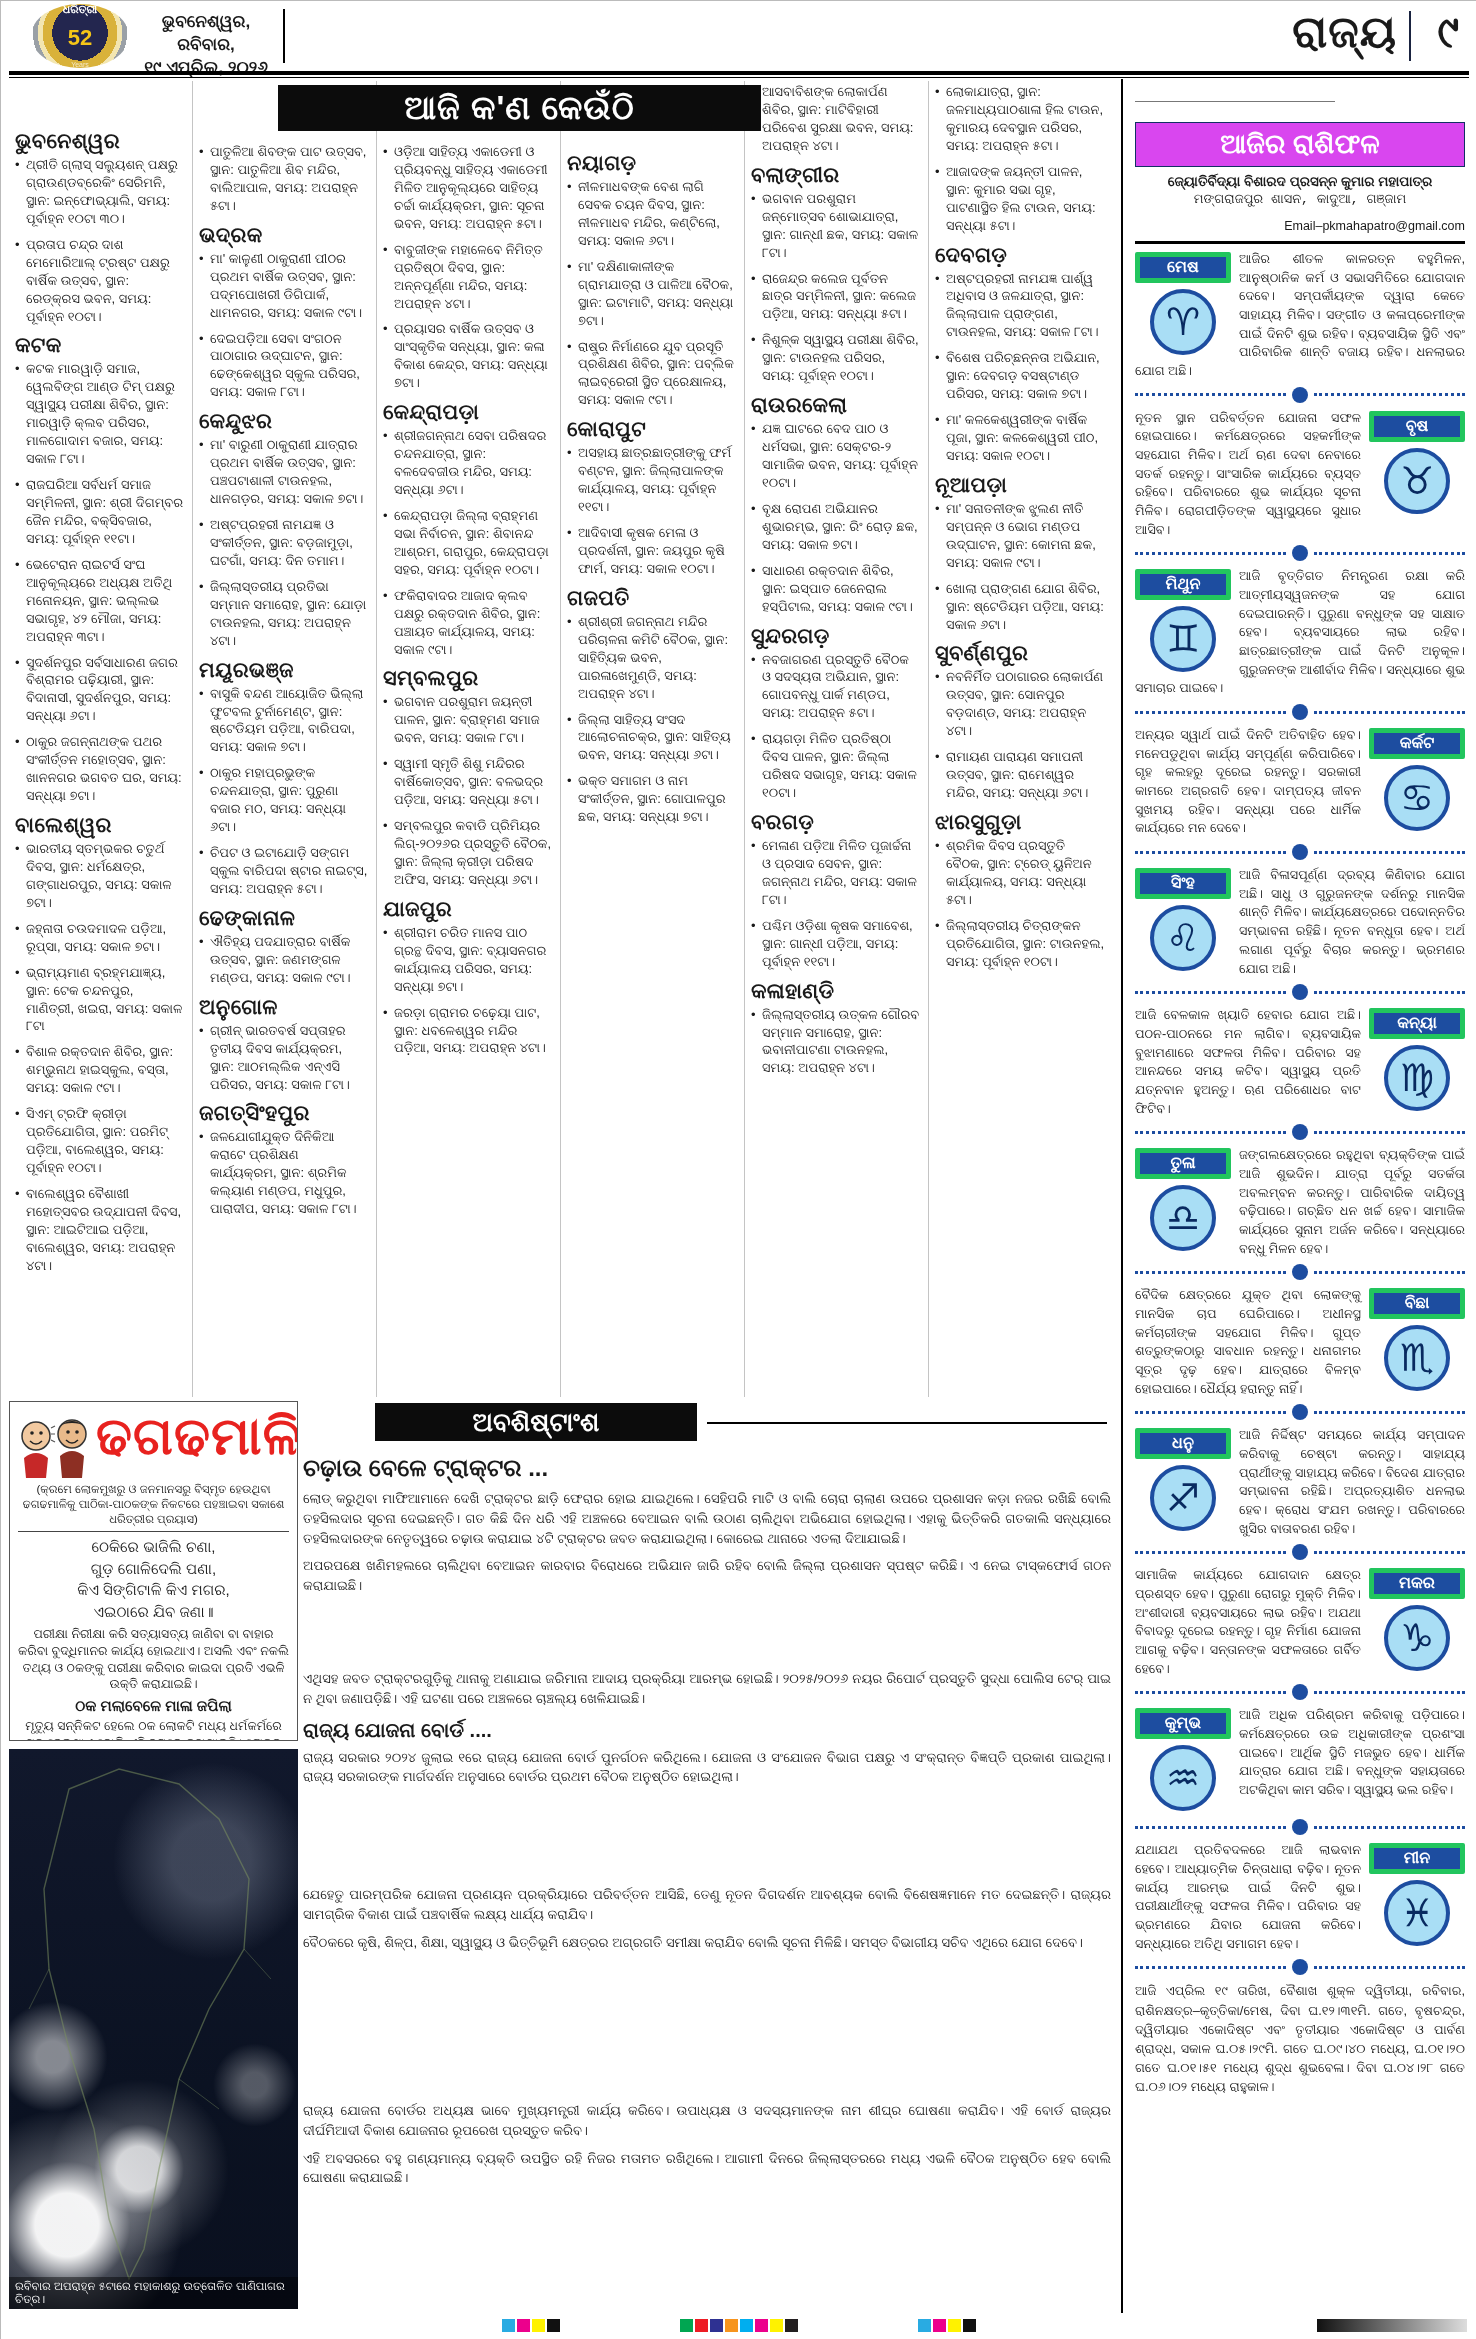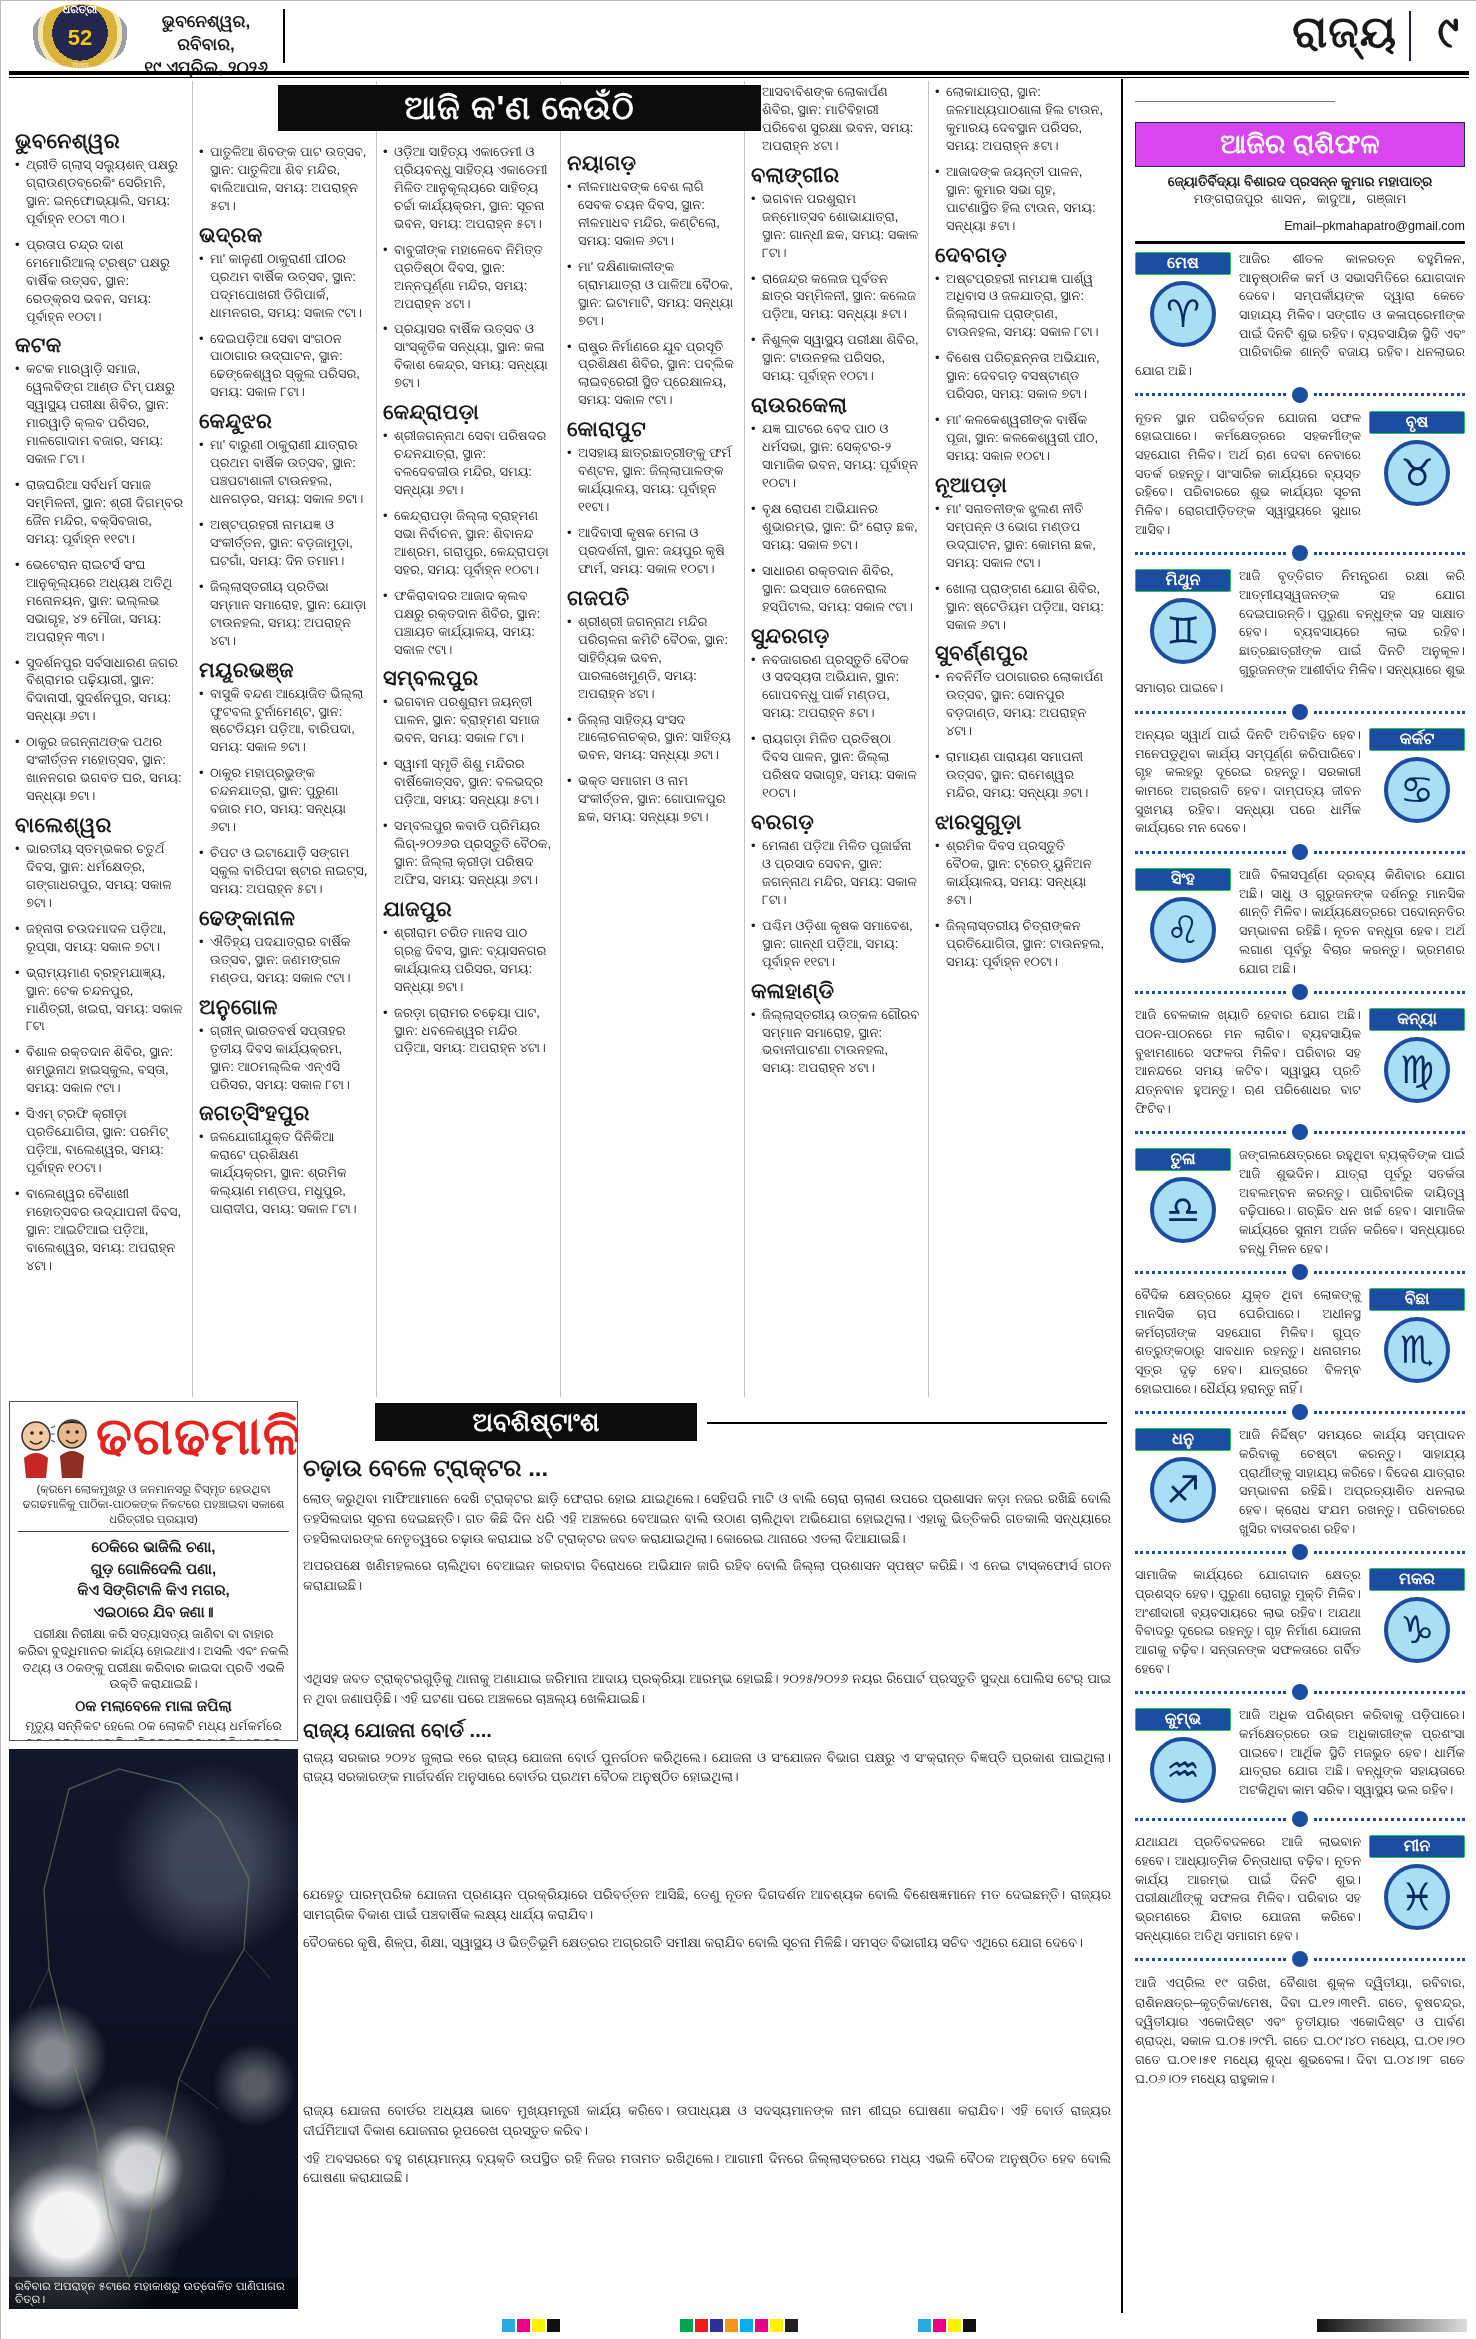--- a/index.html
+++ b/index.html
@@ -40,38 +40,38 @@
               padding:6px 0;border:1px solid #123064;}
   .horo-astro{text-align:center;font-size:13.5px;font-weight:bold;margin-top:7px;}
   .horo-addr{text-align:center;font-size:13px;margin-top:2px;font-family:Liberation Mono, monospace;}
   .horo-email{text-align:right;font-size:12.5px;margin-top:12px;}
   .horo-thick{border-top:3px solid #000;margin:8px 0 6px;}
   .z-entry{overflow:hidden;margin-bottom:2px;}
   .z-icon{width:96px;text-align:center;}
   .z-icon.left{float:left;margin:2px 8px 2px 0;}
   .z-icon.right{float:right;margin:2px 0 2px 8px;}
   .z-label{background:#1d4da0;color:#fff;font-weight:bold;font-size:16px;padding:1px 0 2px;
-           border:1px solid #22c55e;border-radius:2px;}
+           border:5px solid #22c55e;border-radius:2px;}
   .z-circle{width:66px;height:66px;margin:6px auto 0;border-radius:50%;background:#a9def5;
             border:4px solid #1d4da0;box-sizing:border-box;display:flex;align-items:center;justify-content:center;
             font-size:38px;color:#092a60;font-family:"DejaVu Sans",sans-serif;}
   .z-text{font-size:12.8px;line-height:1.46;text-align:justify;}
   .z-sep{display:flex;align-items:center;margin:6px 0 6px;}
   .z-sep .dots{flex:1;border-top:3px dotted #1d4da0;}
   .z-sep .dot{width:16px;height:16px;border-radius:50%;background:#1d4da0;margin:0 6px;}
   .horo-footer{font-size:12.8px;line-height:1.5;text-align:justify;margin-top:4px;}
   
   .dhag{position:absolute;left:8px;top:1400px;width:289px;height:340px;border:1px solid #555;
         box-sizing:border-box;padding:6px 8px;overflow:hidden;}
   .dhag-head{position:relative;height:74px;}
   .dhag-title{position:absolute;left:78px;top:2px;color:#e8221f;font-size:52px;font-weight:bold;
               letter-spacing:1px;line-height:1;}
   .dhag-cartoon{position:absolute;left:0;top:2px;}
   .dhag-intro{font-size:11.5px;line-height:1.3;text-align:center;border-bottom:1px solid #444;padding-bottom:4px;}
-  .dhag-verse{font-size:15px;font-weight:bold;text-align:center;line-height:1.45;margin-top:4px;}
+  .dhag-verse{font-size:15px;font-weight:normal;text-align:center;line-height:1.45;margin-top:4px;}
   .dhag-prose{font-size:12.5px;line-height:1.35;text-align:center;margin-top:3px;}
   .dhag-verse2{font-size:15px;font-weight:bold;text-align:center;margin-top:4px;}
   
   .weather{position:absolute;left:8px;top:1748px;width:289px;height:560px;background:
            radial-gradient(circle at 20% 85%,rgba(255,255,255,.95) 0 6%,rgba(255,255,255,.25) 12%,transparent 22%),
            radial-gradient(circle at 45% 75%,rgba(255,255,255,.8) 0 5%,rgba(255,255,255,.2) 10%,transparent 20%),
            radial-gradient(circle at 15% 55%,rgba(255,255,255,.5) 0 4%,transparent 14%),
            radial-gradient(circle at 70% 20%,rgba(200,210,230,.25) 0 8%,transparent 20%),
            radial-gradient(circle at 85% 60%,rgba(255,255,255,.3) 0 3%,transparent 10%),
            linear-gradient(180deg,#11182c 0%,#0b1222 60%,#0a101f 100%);overflow:hidden;}

